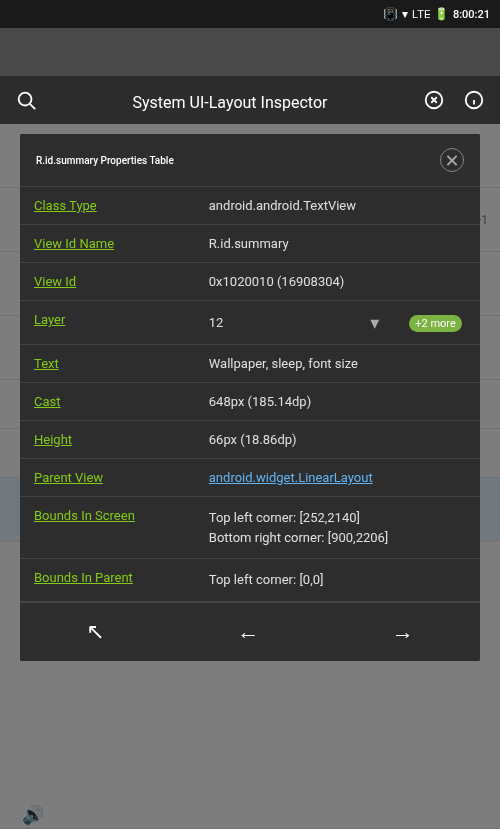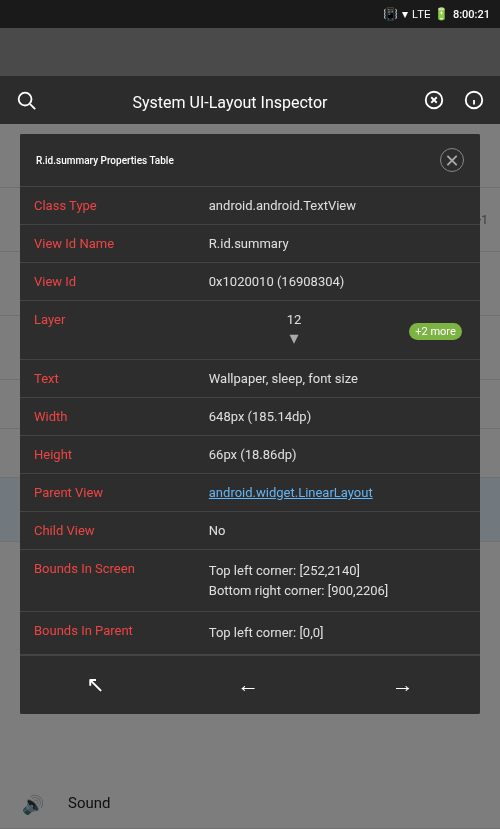--- a/index.html
+++ b/index.html
@@ -196,37 +196,37 @@
     }
     .props-table tr {
       border-bottom: 1px solid #444;
     }
     .props-table td {
       padding: 11px 14px;
       font-size: 13px;
       vertical-align: top;
     }
     .prop-key {
-      color: #ef4444;
+      color: #84cc16;
       width: 38%;
       white-space: nowrap;
+      text-decoration: underline;
     }
     .prop-val {
       color: #e0e0e0;
       word-break: break-all;
     }
     .prop-val.link {
       color: #64b5f6;
       text-decoration: underline;
     }
     .prop-row-layer {
       display: flex;
       align-items: center;
       justify-content: space-between;
-      flex-direction: column;
     }
     .layer-expand {
       color: #aaa;
       font-size: 18px;
     }
     .bounds-val {
       line-height: 1.5;
     }
 
     
@@ -354,21 +354,20 @@
   <div class="settings-item selected-item" style="position:relative;">
     <div class="settings-icon">⚙</div>
     <div class="settings-item-title">Display</div>
     <div class="settings-item-subtitle">
       <span class="search-highlight">Wallpaper, sleep, font size</span>
     </div>
   </div>
 
   <div class="settings-item" style="position:absolute;bottom:0;left:0;right:0;background:#fafafa;">
     <div class="settings-icon">🔊</div>
-    <div class="settings-item-title">Sound</div>
   </div>
 </div>
 
 <div class="modal-overlay">
   <div class="modal">
 
     <div class="modal-header">
       <span class="modal-title">R.id.summary Properties Table</span>
       <div class="modal-close">✕</div>
     </div>
@@ -403,38 +402,34 @@
             <span class="more-badge">+2 more</span>
           </td>
         </tr>
 
         <tr>
           <td class="prop-key">Text</td>
           <td class="prop-val" colspan="2">Wallpaper, sleep, font size</td>
         </tr>
 
         <tr>
-          <td class="prop-key">Width</td>
+          <td class="prop-key">Cast</td>
           <td class="prop-val" colspan="2">648px (185.14dp)</td>
         </tr>
 
         <tr>
           <td class="prop-key">Height</td>
           <td class="prop-val" colspan="2">66px (18.86dp)</td>
         </tr>
 
         <tr>
           <td class="prop-key">Parent View</td>
           <td class="prop-val link" colspan="2">android.widget.LinearLayout</td>
         </tr>
 
-        <tr>
-          <td class="prop-key">Child View</td>
-          <td class="prop-val" colspan="2">No</td>
-        </tr>
 
 
         <tr>
           <td class="prop-key">Bounds In Screen</td>
           <td class="prop-val bounds-val" colspan="2">
             Top left corner: [252,2140]<br>Bottom right corner: [900,2206]
           </td>
         </tr>
 
         <tr>

